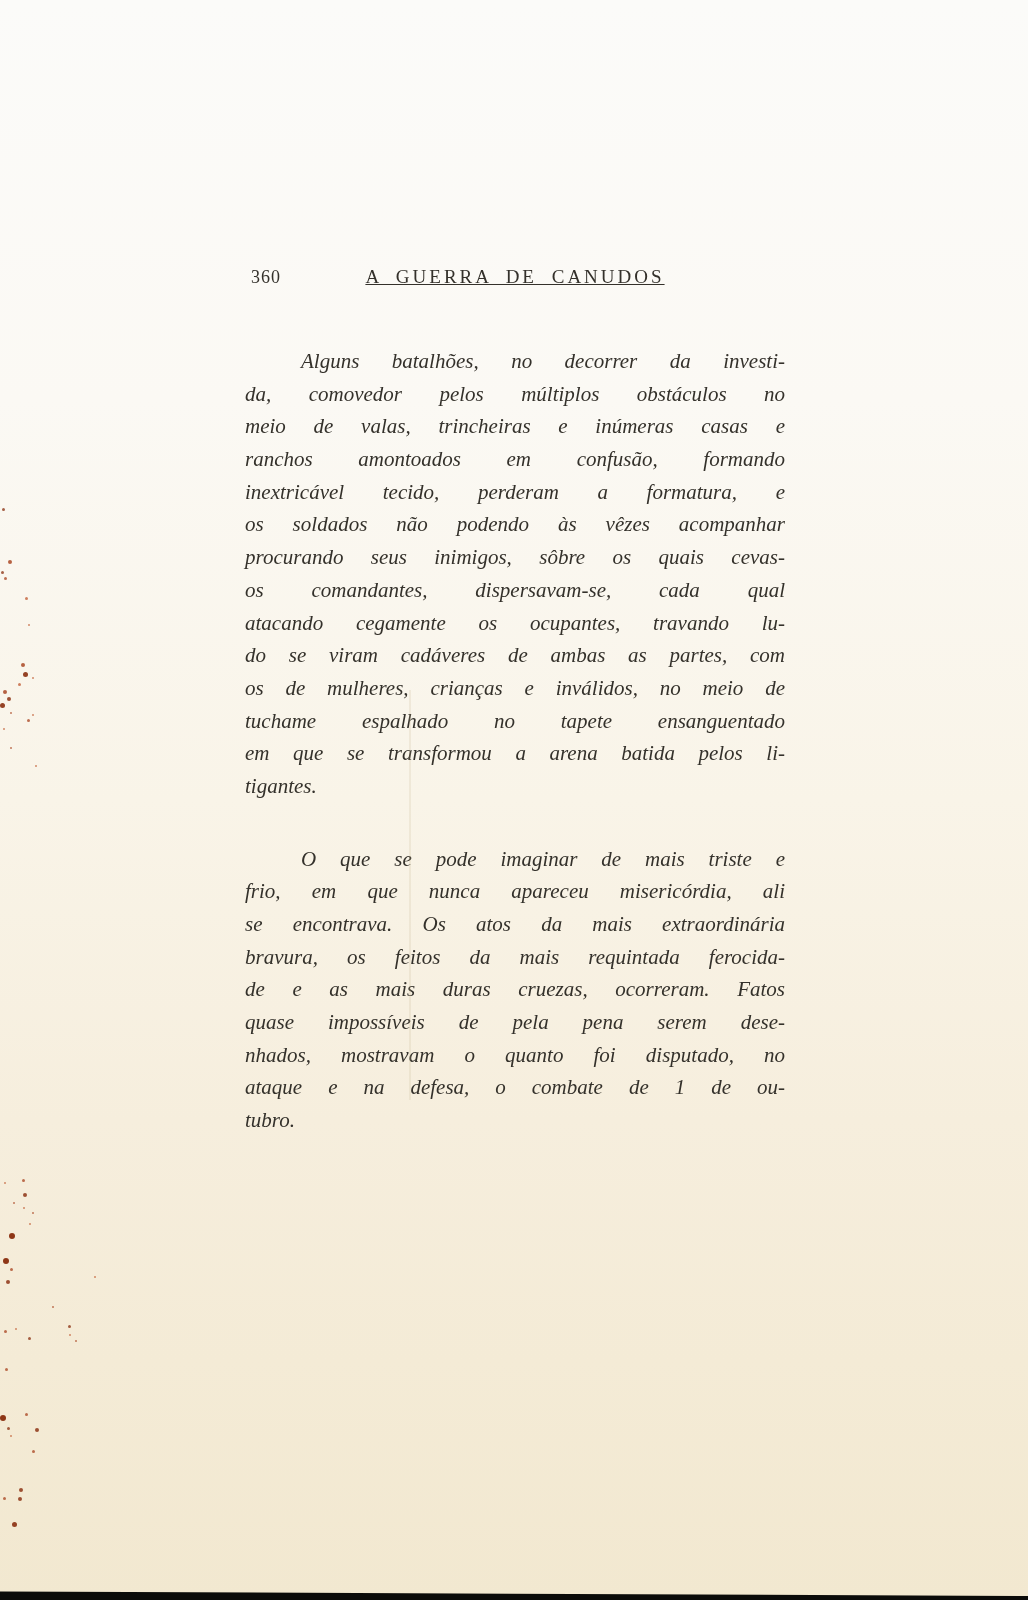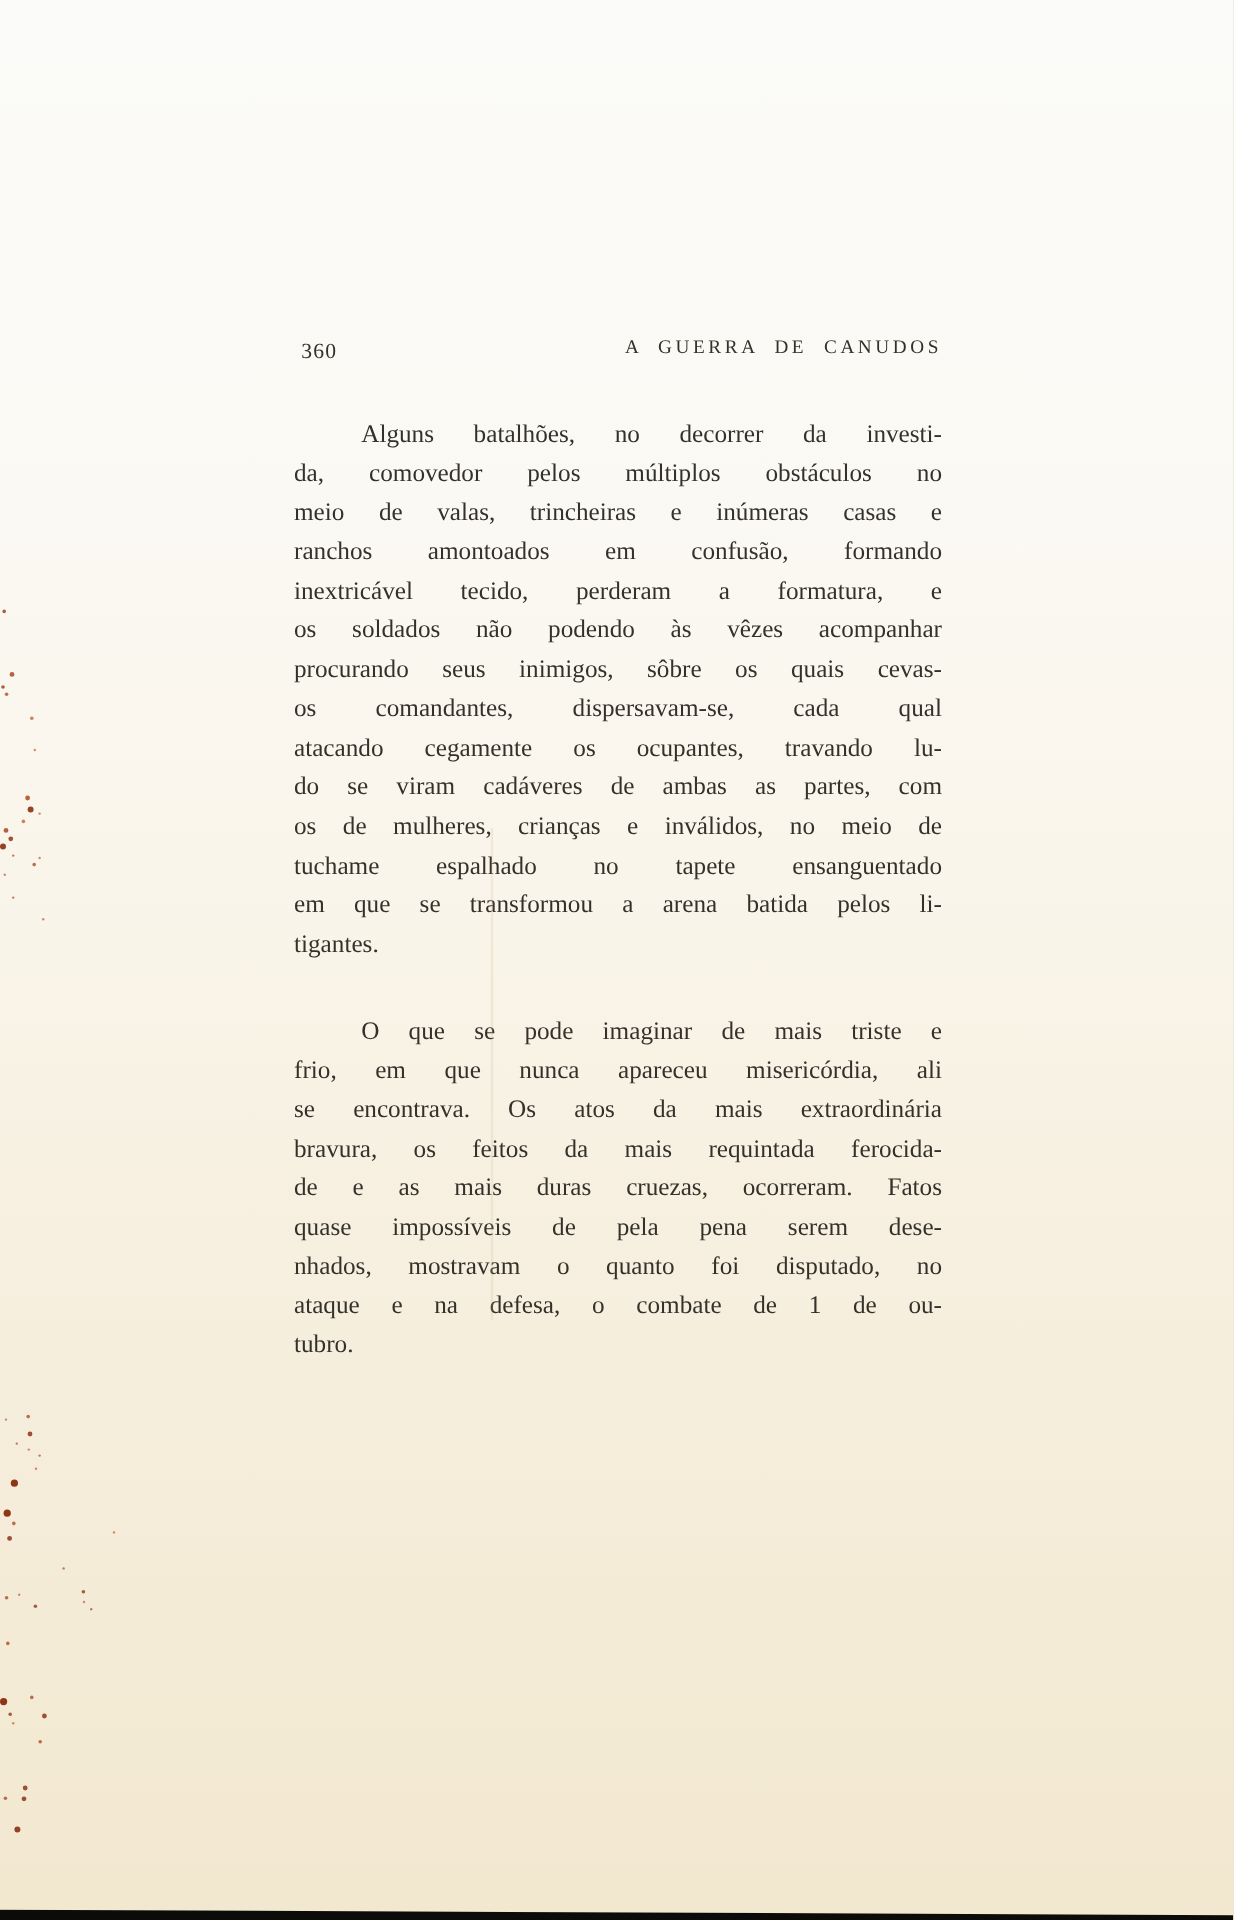--- a/index.html
+++ b/index.html
@@ -5,29 +5,30 @@
   html,body{margin:0;padding:0;background:#e8e4da;}
   .page{
     position:relative;
     width:1028px;height:1600px;
     margin:0 auto;
     overflow:hidden;
     background:linear-gradient(180deg,#fbfbf9 0%,#fbf9f4 25%,#f9f4e8 50%,#f6eedd 70%,#f4ebd6 85%,#f2e8d0 100%);
     font-family:"Liberation Serif","DejaVu Serif",serif;
     color:#34312b;
   }
-  .runhead{position:absolute;top:280px;left:245px;width:540px;height:26px;}
+  .runhead{position:absolute;top:265px;left:245px;width:540px;height:26px;text-decoration:underline;}
   .pagenum{position:absolute;left:6px;top:2px;font-size:18px;letter-spacing:1px;}
-  .runtitle{display:block;text-align:right;font-size:16px;letter-spacing:3px;word-spacing:7px;padding-top:1px;}
+  .runtitle{display:block;text-align:center;font-size:19px;letter-spacing:3px;word-spacing:7px;padding-top:1px;}
   .bodyblock{position:absolute;top:345px;left:245px;width:540px;font-size:21px;}
   .line{
     height:32.7px;line-height:32.7px;
     text-align:justify;
     text-align-last:justify;
     word-spacing:1px;
+    font-style:italic;
   }
   .line.first{text-indent:56px;}
   .line.last{text-align-last:left;}
   .par + .par{margin-top:40px;}
   .speck{position:absolute;border-radius:50%;}
   .crease{position:absolute;left:409px;top:690px;width:2px;height:410px;background:rgba(196,176,140,0.18);}
   .scan-bar{
     position:absolute;left:0;bottom:0;width:100%;height:10px;
     clip-path:polygon(0 14%,100% 60%,100% 100%,0 100%);
   }

